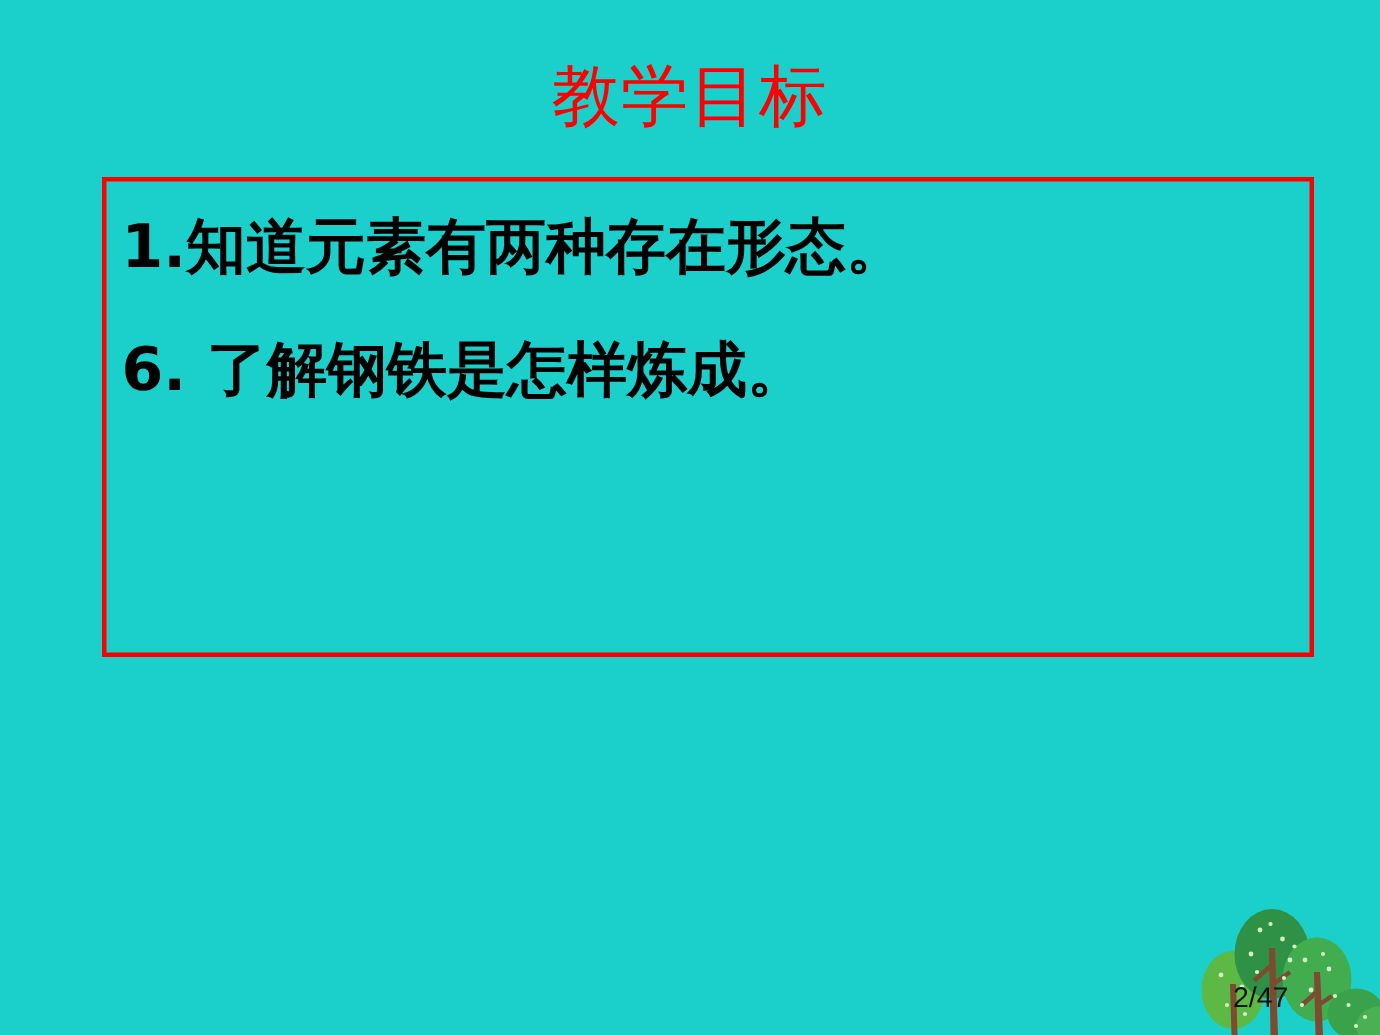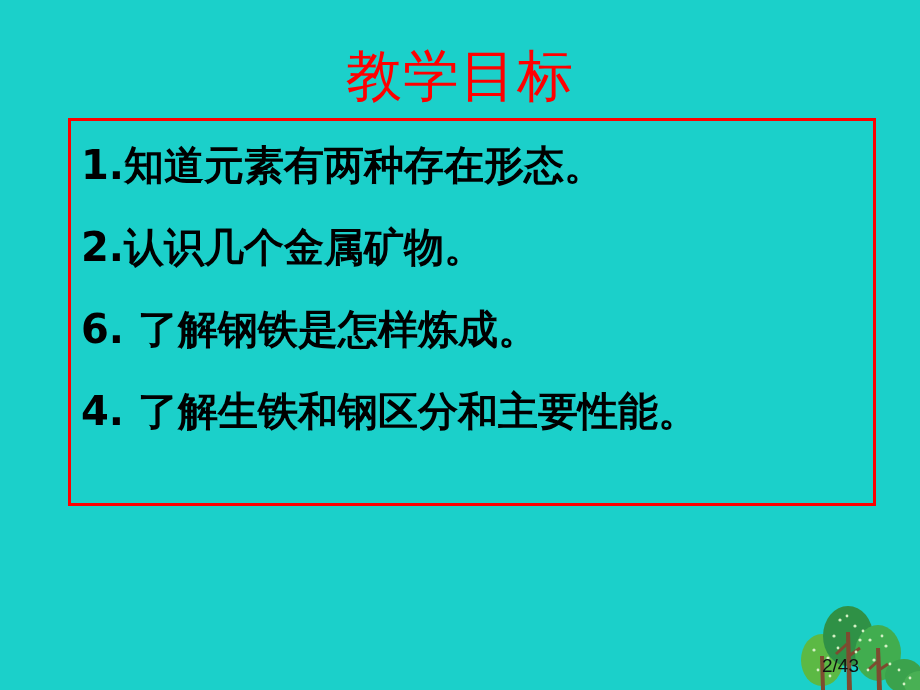--- a/index.html
+++ b/index.html
@@ -15,36 +15,36 @@
   #slide {
     position: relative;
     width: 920px;
     height: 690px;
     background: #1bd0ca;
     overflow: hidden;
   }
   #slide-title {
     position: absolute;
     left: 0;
-    top: 50px;
+    top: 38px;
     width: 920px;
     text-align: center;
     color: #ff0000;
-    font-size: 56px;
+    font-size: 45px;
     line-height: 52px;
     font-weight: 400;
     letter-spacing: 1px;
     white-space: nowrap;
   }
   #objectives-box {
     position: absolute;
     left: 68px;
     top: 118px;
     width: 808px;
-    height: 388px;
+    height: 320px;
     border: 3px solid #fe0000;
     box-sizing: border-box;
   }
   #objectives-list {
     position: absolute;
     left: 10px;
     top: 22px;
     right: 6px;
   }
   .objective-item {
@@ -85,23 +85,21 @@
 </head>
 <body>
 
 <div id="slide">
 
   <div id="slide-title">教学目标</div>
 
   <div id="objectives-box">
     <div id="objectives-list">
       <p class="objective-item">1.知道元素有两种存在形态。</p>
-      <p class="objective-item">2.认识几个金属矿物。</p>
       <p class="objective-item">6. 了解钢铁是怎样炼成。</p>
-      <p class="objective-item">4. 了解生铁和钢区分和主要性能。</p>
     </div>
   </div>
 
   <div id="tree-decor">
     <svg width="120" height="92" viewBox="0 0 120 92" xmlns="http://www.w3.org/2000/svg">
 
       <ellipse cx="22" cy="62" rx="21" ry="26" fill="#5cb944"></ellipse>
 
       <ellipse cx="48" cy="38" rx="25" ry="30" fill="#2f9146"></ellipse>
 
@@ -135,15 +133,15 @@
           <circle cx="28" cy="60" r="1.6"></circle>
         <circle cx="18" cy="72" r="1.4"></circle>
           <circle cx="30" cy="78" r="1.4"></circle>
         <circle cx="99" cy="72" r="1.4"></circle>
           <circle cx="110" cy="80" r="1.4"></circle>
         <circle cx="104" cy="86" r="1.4"></circle>
       </g>
     </svg>
   </div>
 
-  <div id="page-number">2/43</div>
+  <div id="page-number">2/47</div>
 
 </div>
 
 </body></html>

